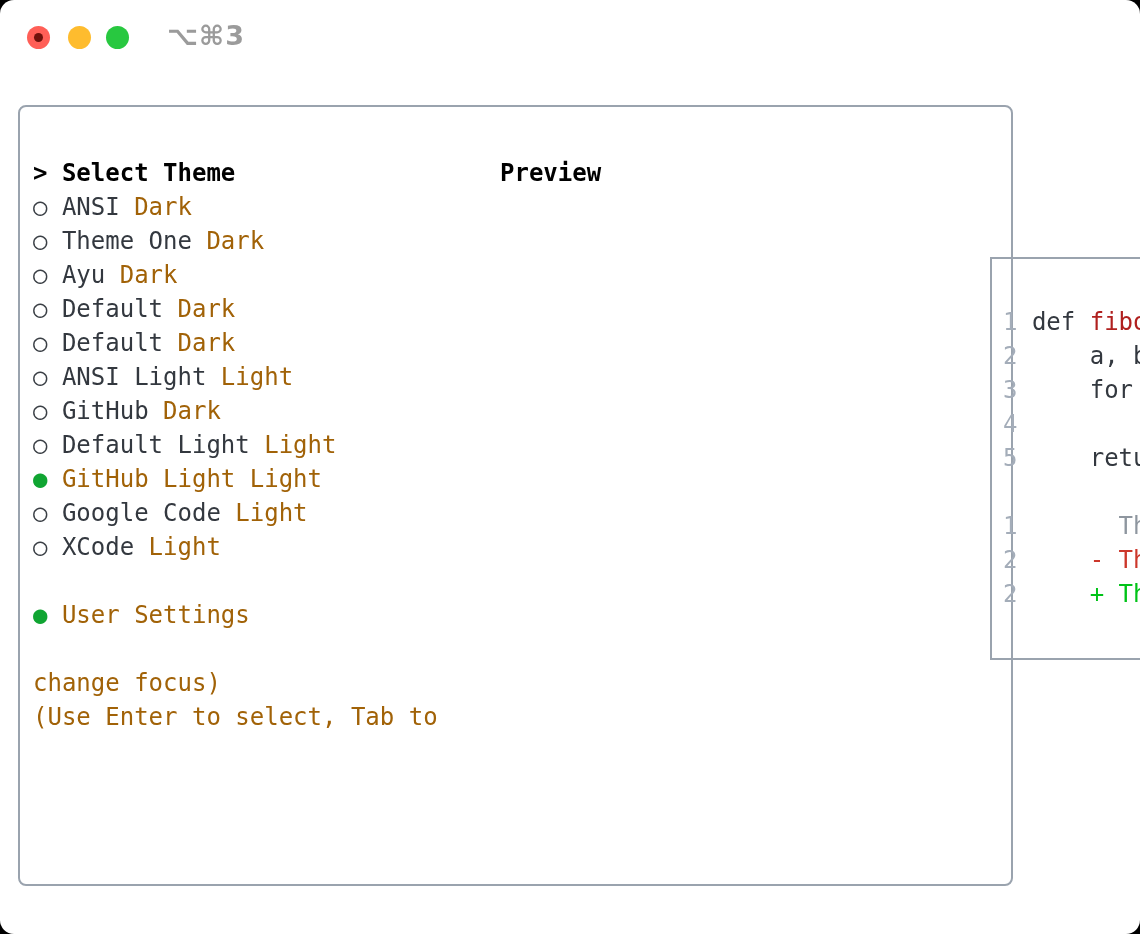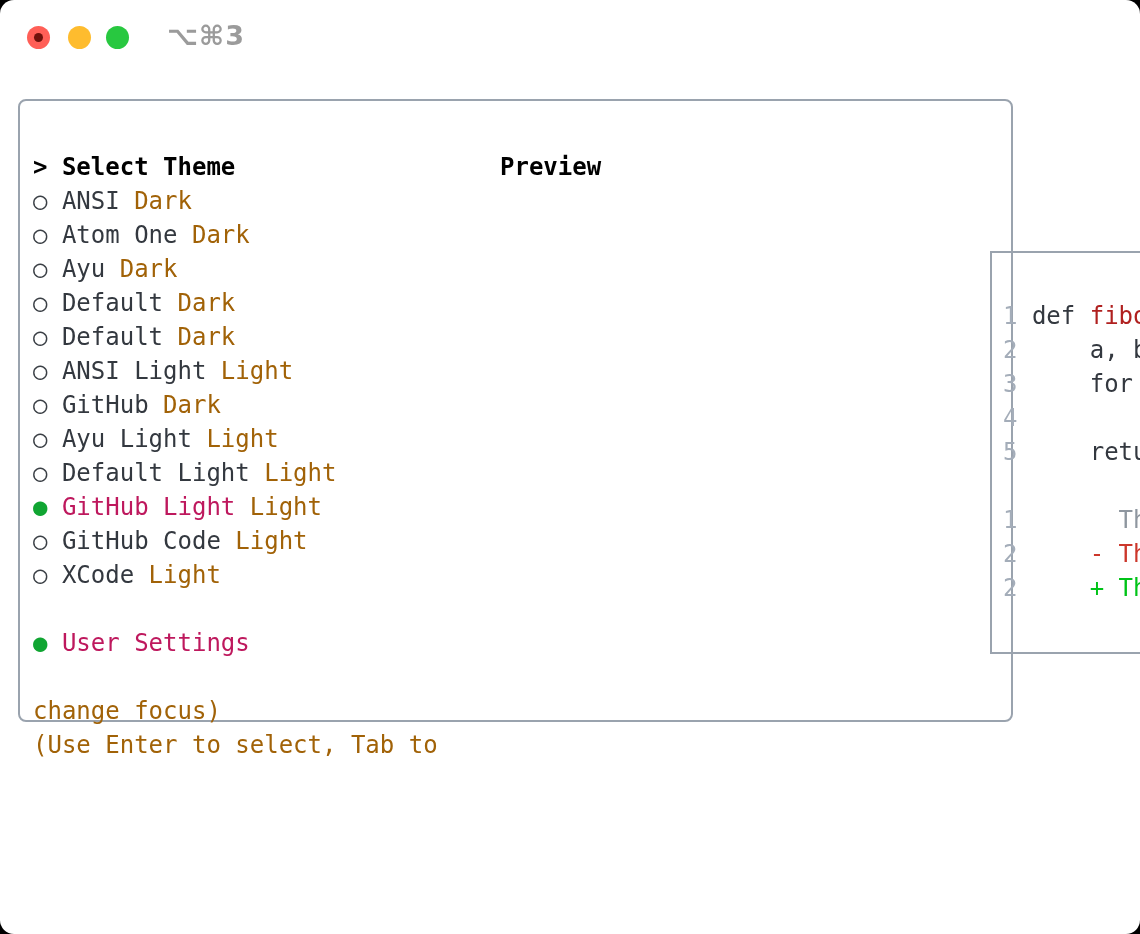--- a/index.html
+++ b/index.html
@@ -7,30 +7,30 @@
           font-family:"DejaVu Sans Mono",monospace;}
   
   .tl{position:absolute;top:26px;width:23px;height:23px;border-radius:50%;}
   .tl-red{left:27px;background:#ff5f57;}
   .tl-yellow{left:68px;background:#febc2e;}
   .tl-green{left:106px;background:#28c840;}
   .tl-dot{position:absolute;left:7px;top:7px;width:9px;height:9px;border-radius:50%;background:#6f120c;}
   .title{position:absolute;left:167px;top:20px;font-family:"DejaVu Sans",sans-serif;font-weight:bold;
          font-size:27px;color:#9b9b9b;letter-spacing:1px;}
   
-  .frame{position:absolute;left:18px;top:99px;width:995px;height:623px;border:2px solid #9aa3ae;
+  .frame{position:absolute;left:18px;top:105px;width:995px;height:781px;border:2px solid #9aa3ae;
          border-radius:8px;box-sizing:border-box;}
   .left-col{position:absolute;left:13px;top:49px;font-size:24px;line-height:34px;color:#33383f;}
   .right-col{position:absolute;left:480px;top:49px;font-size:24px;line-height:34px;color:#33383f;}
   .row{white-space:pre;height:34px;}
   .spacer{height:34px;}
   .bold{font-weight:bold;color:#000000;}
   .mark{color:#3a3f45;}
   .mark.sel{color:#10a532;}
-  .green-t{color:#be185d;}
+  .green-t{color:#a16207;}
   .dim{color:#a16207;}
   
   .preview-box{position:absolute;left:490px;top:101px;width:475px;height:403px;border:2px solid #9aa3ae;
                box-sizing:border-box;padding:46px 0 0 11px;}
   .cline{white-space:pre;height:34px;font-size:24px;line-height:34px;}
   .lnum{color:#a4adb9;}
   .tk-fg{color:#33383f;margin-top:12px;}
   .tk-function{color:#b0201f;}
   .tk-context{color:#8e969f;}
   .tk-deleted{color:#cc372b;}
@@ -48,30 +48,29 @@
     <span class="tl tl-green"></span>
     <span class="title">⌥⌘3</span>
   </div>
 
   <div class="frame">
 
     <div class="left-col">
       <div class="row"><span class="bold">&gt;</span><span> </span><span class="bold">Select Theme</span></div>
       <div id="theme-list">
           <div class="row"><span class="mark">○</span> <span>ANSI</span> <span class="dim">Dark</span></div>
-          <div class="row"><span class="mark">○</span> <span>Atom One</span> <span class="dim">Dark</span></div>
+          <div class="row"><span class="mark">○</span> <span>Theme One</span> <span class="dim">Dark</span></div>
           <div class="row"><span class="mark">○</span> <span>Ayu</span> <span class="dim">Dark</span></div>
           <div class="row"><span class="mark">○</span> <span>Default</span> <span class="dim">Dark</span></div>
           <div class="row"><span class="mark">○</span> <span>Default</span> <span class="dim">Dark</span></div>
           <div class="row"><span class="mark">○</span> <span>ANSI Light</span> <span class="dim">Light</span></div>
           <div class="row"><span class="mark">○</span> <span>GitHub</span> <span class="dim">Dark</span></div>
-          <div class="row"><span class="mark">○</span> <span>Ayu Light</span> <span class="dim">Light</span></div>
           <div class="row"><span class="mark">○</span> <span>Default Light</span> <span class="dim">Light</span></div>
           <div class="row"><span class="mark sel">●</span> <span class="green-t">GitHub Light</span> <span class="dim">Light</span></div>
-          <div class="row"><span class="mark">○</span> <span>GitHub Code</span> <span class="dim">Light</span></div>
+          <div class="row"><span class="mark">○</span> <span>Google Code</span> <span class="dim">Light</span></div>
           <div class="row"><span class="mark">○</span> <span>XCode</span> <span class="dim">Light</span></div>
         </div>
       <div class="spacer"></div>
       <div id="apply-options">
           <div class="row"><span class="mark sel">●</span> <span class="green-t">User Settings</span></div>
         </div>
       <div class="spacer"></div>
       <div id="hint">
           <div class="row"><span class="dim">change focus)</span></div>
           <div class="row"><span class="dim">(Use Enter to select, Tab to</span></div>

